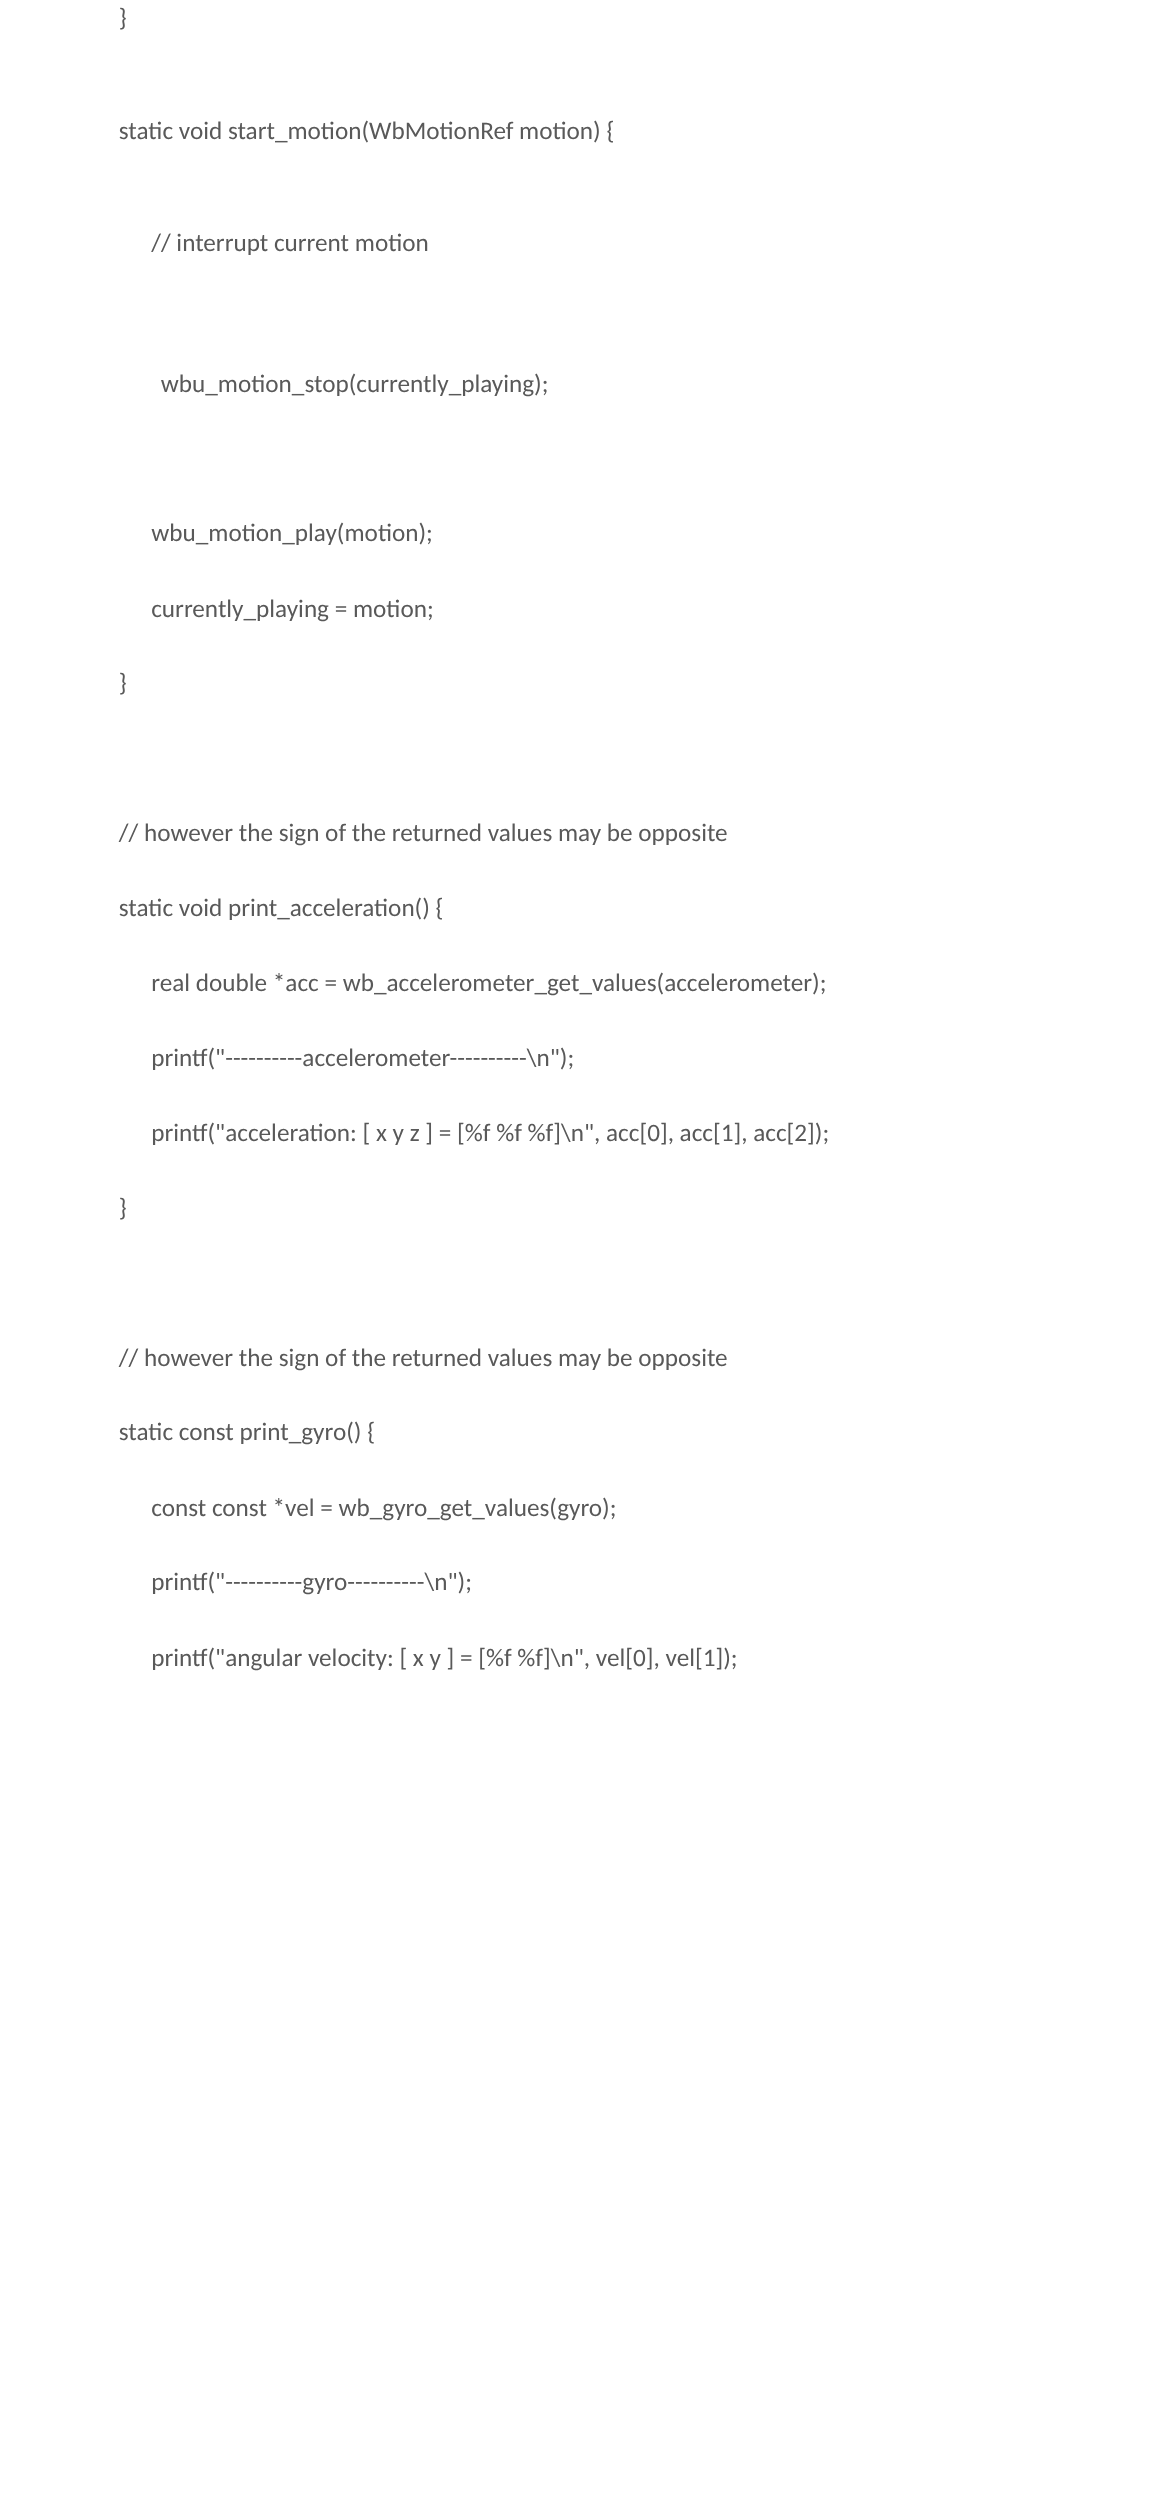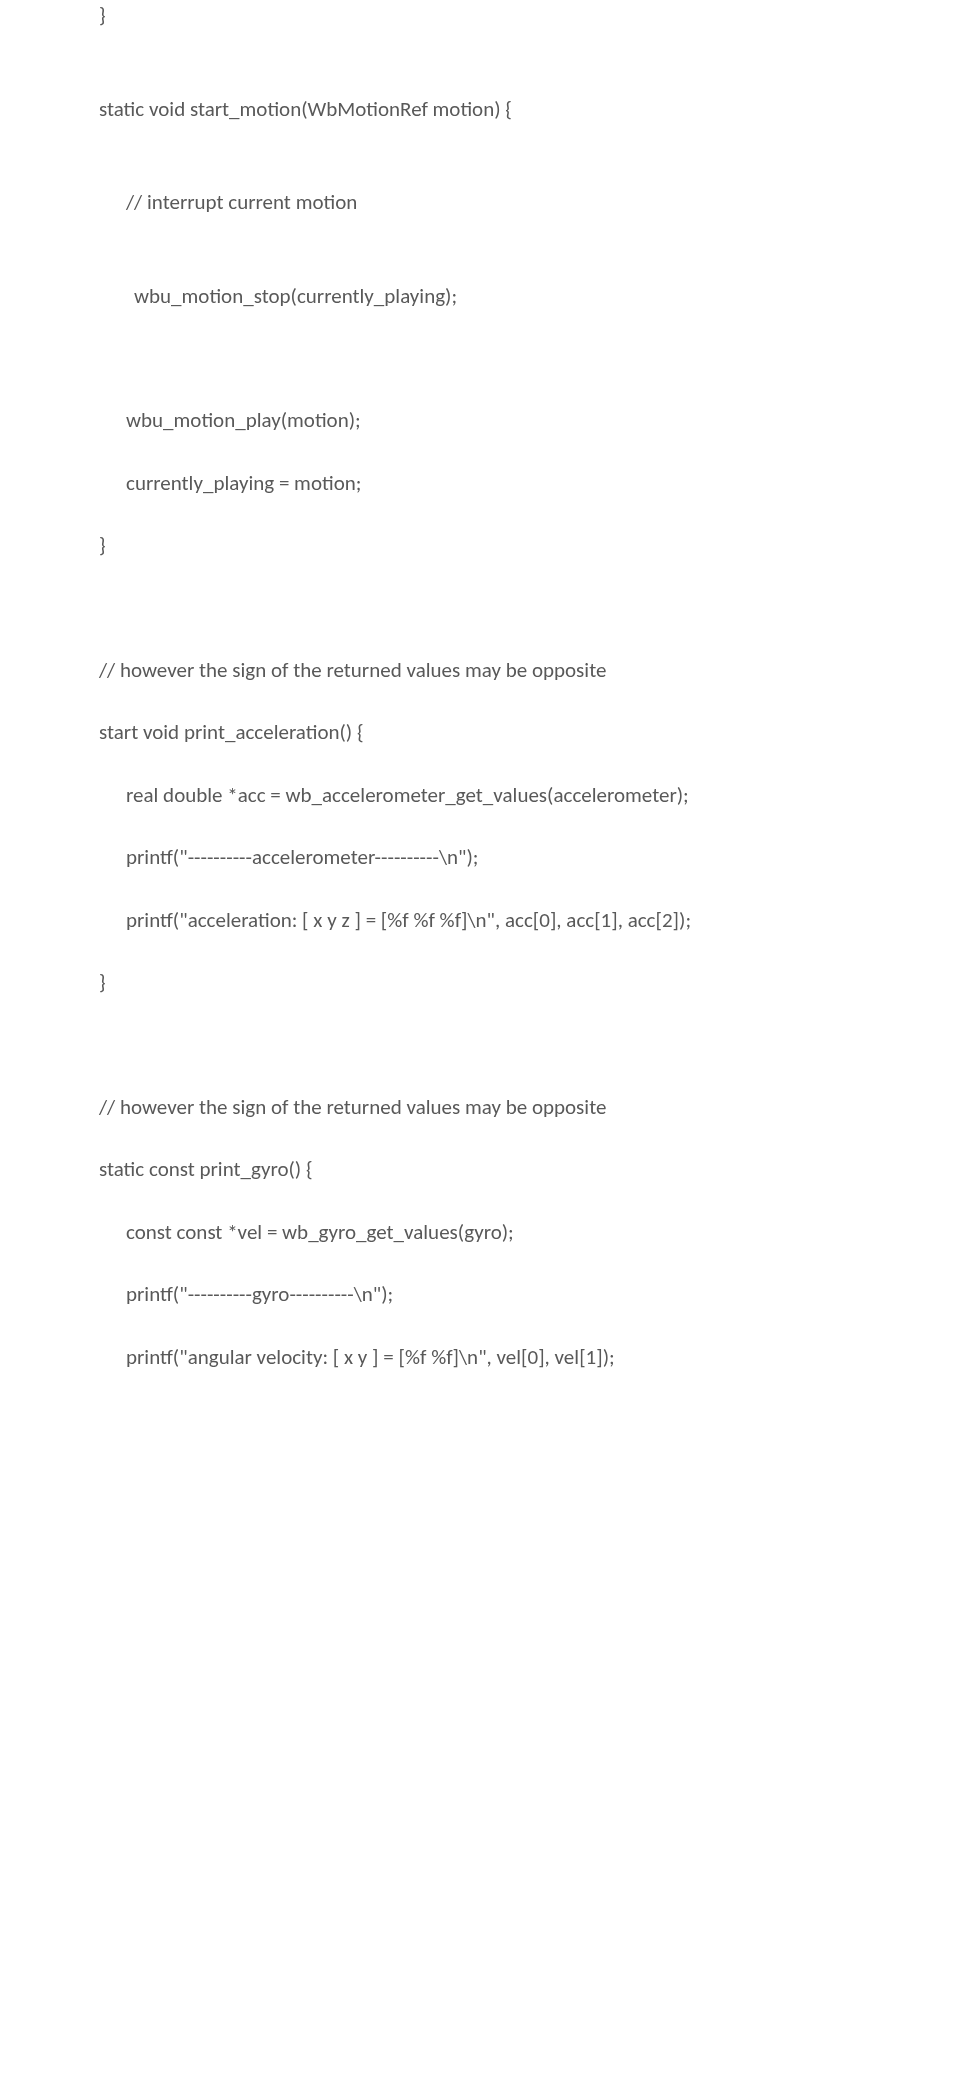--- a/index.html
+++ b/index.html
@@ -21,20 +21,21 @@
     white-space: pre-wrap;
   }
   .blank {
     height: 31px;
   }
   .indent1 {
     padding-left: 27px;
   }
   .indent2 {
     padding-left: 35px;
+    margin-top: 24px;
   }
 </style>
 </head>
 <body>
 
 <div class="page" id="page-container">
 <p class="line">}</p>
     <div class="blank"></div>
     <div class="blank"></div>
     <p class="line">static void start_motion(WbMotionRef motion) {</p>
@@ -50,21 +51,21 @@
     <p class="line indent1">wbu_motion_play(motion);</p>
     <div class="blank"></div>
     <p class="line indent1">currently_playing = motion;</p>
     <div class="blank"></div>
     <p class="line">}</p>
     <div class="blank"></div>
     <div class="blank"></div>
     <div class="blank"></div>
     <p class="line">// however the sign of the returned values may be opposite</p>
     <div class="blank"></div>
-    <p class="line">start void print_acceleration() {</p>
+    <p class="line">static void print_acceleration() {</p>
     <div class="blank"></div>
     <p class="line indent1">real double *acc = wb_accelerometer_get_values(accelerometer);</p>
     <div class="blank"></div>
     <p class="line indent1">printf("----------accelerometer----------\n");</p>
     <div class="blank"></div>
     <p class="line indent1">printf("acceleration: [ x y z ] = [%f %f %f]\n", acc[0], acc[1], acc[2]);</p>
     <div class="blank"></div>
     <p class="line">}</p>
     <div class="blank"></div>
     <div class="blank"></div>

